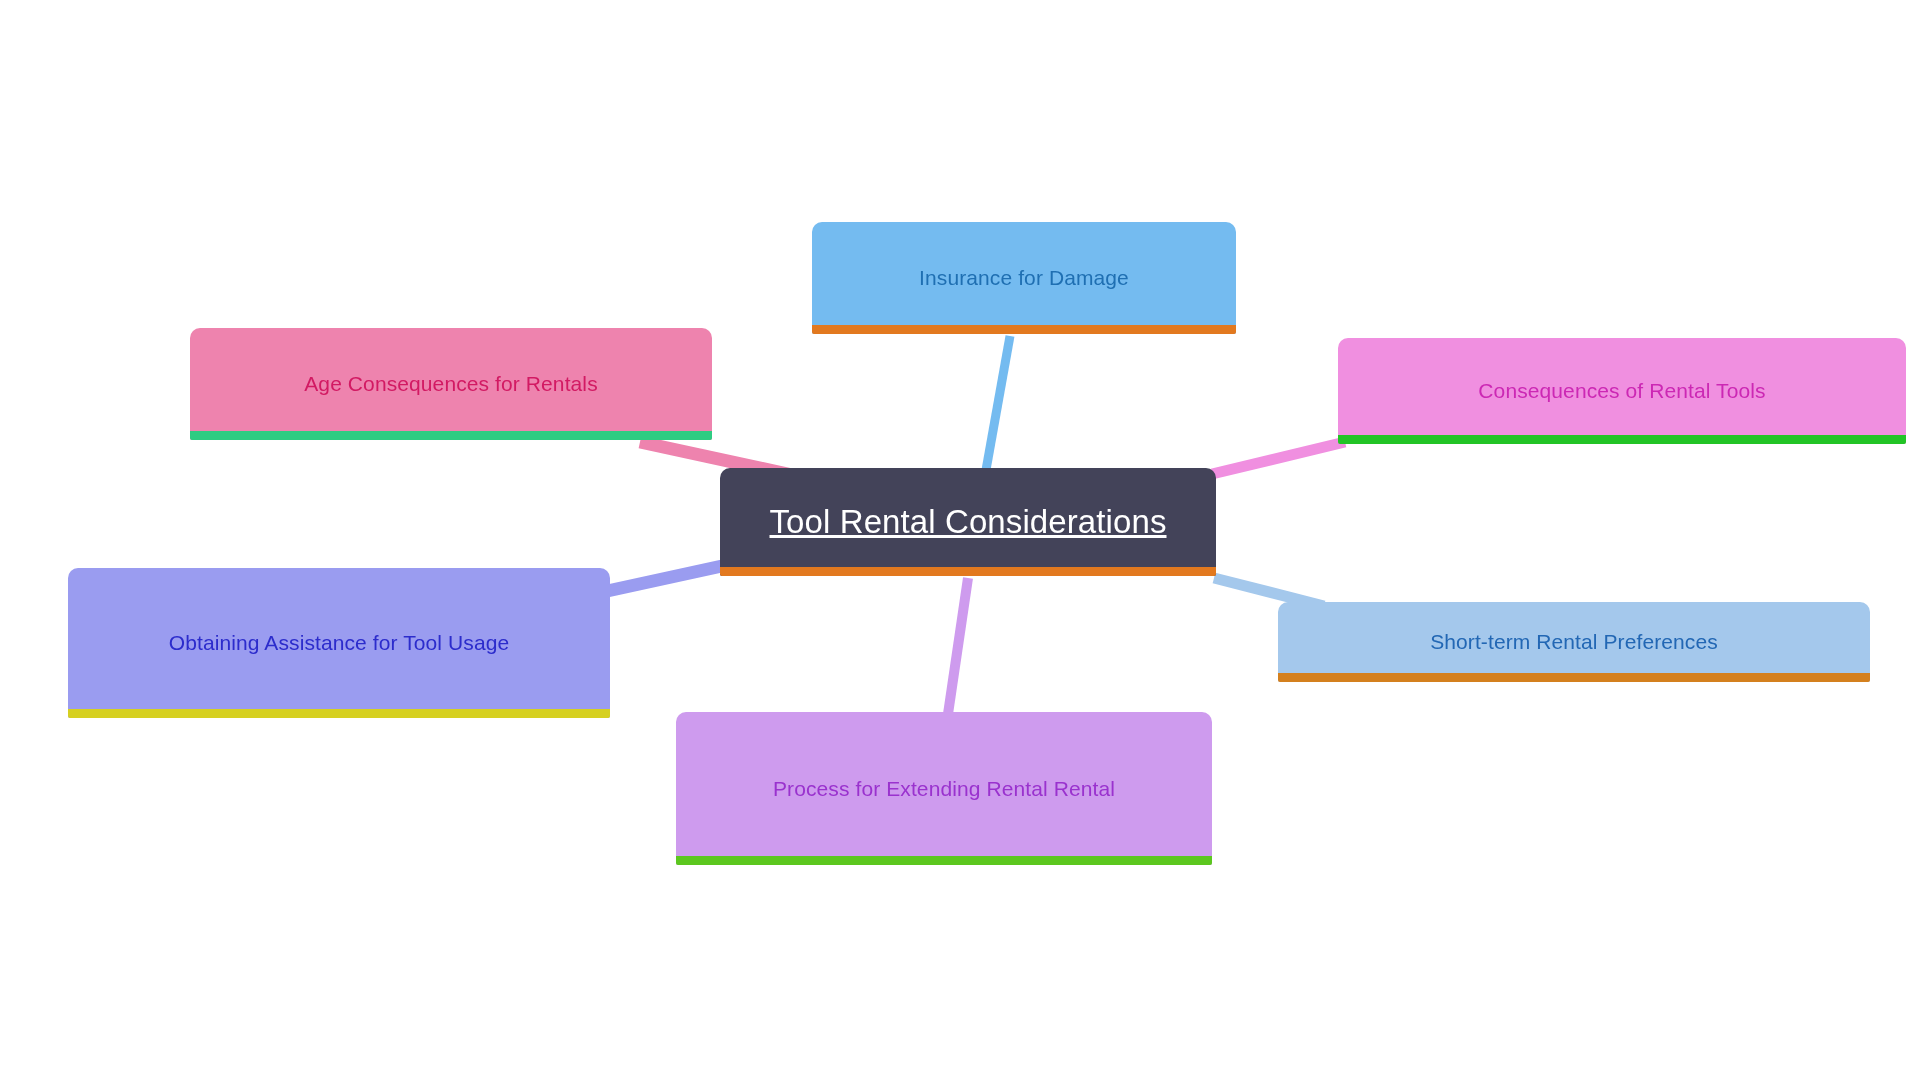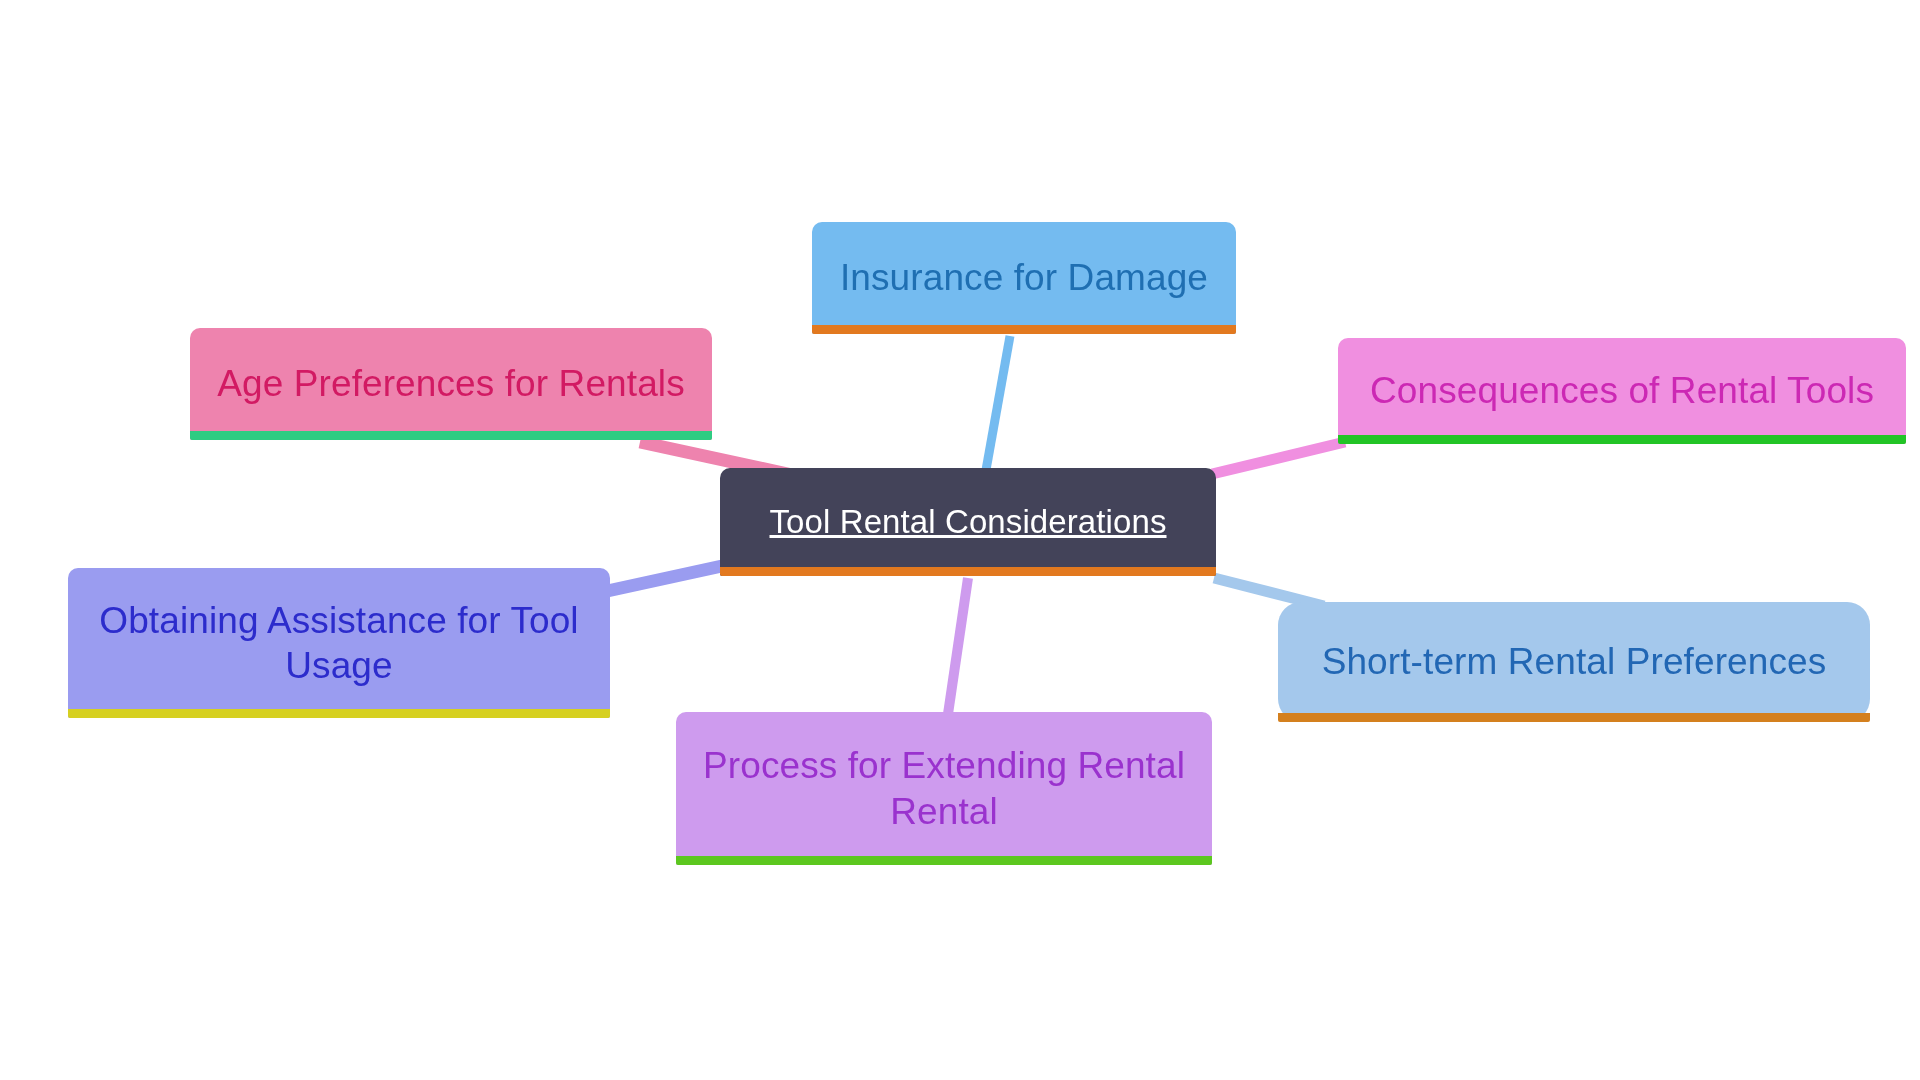--- a/index.html
+++ b/index.html
@@ -43,21 +43,21 @@
   .node .node-label {
     display: block;
     width: 100%;
   }
   .node-central {
     font-size: 33px;
     font-weight: 400;
     text-decoration: underline;
   }
   .node-branch {
-    font-size: 37px;
+    font-size: 21px;
     font-weight: 400;
   }
   .node-underline {
     position: absolute;
     left: 0;
     bottom: 0;
     width: 100%;
     height: 9px;
     border-radius: 0 0 2px 2px;
   }
@@ -80,37 +80,37 @@
     <span class="node-label">Tool Rental Considerations</span>
     <span class="node-underline" style="background: rgb(226, 121, 31);"></span>
   </div>
 
   <div class="node node-branch" style="left: 812px; top: 222px; width: 424px; height: 112px; background: rgb(116, 187, 240); color: rgb(31, 111, 178);">
     <span class="node-label">Insurance for Damage</span>
     <span class="node-underline" style="background: rgb(226, 121, 31);"></span>
   </div>
 
   <div class="node node-branch" style="left: 190px; top: 328px; width: 522px; height: 112px; background: rgb(238, 131, 174); color: rgb(210, 26, 99);">
-    <span class="node-label">Age Preferences for Rentals</span>
+    <span class="node-label">Age Consequences for Rentals</span>
     <span class="node-underline" style="background: rgb(46, 204, 130);"></span>
   </div>
 
   <div class="node node-branch" style="left: 1338px; top: 338px; width: 568px; height: 106px; background: rgb(240, 143, 224); color: rgb(204, 40, 180);">
     <span class="node-label">Consequences of Rental Tools</span>
     <span class="node-underline" style="background: rgb(34, 196, 38);"></span>
   </div>
 
   <div class="node node-branch" style="left: 28px; top: 568px; width: 542px; height: 150px; background: rgb(154, 156, 240); color: rgb(44, 44, 204); margin-left: 40px;">
     <span class="node-label">Obtaining Assistance for Tool Usage</span>
     <span class="node-underline" style="background: rgb(214, 208, 32);"></span>
   </div>
 
   <div class="node node-branch" style="left: 676px; top: 712px; width: 536px; height: 153px; background: rgb(206, 155, 238); color: rgb(154, 50, 206);">
     <span class="node-label">Process for Extending Rental Rental</span>
     <span class="node-underline" style="background: rgb(92, 199, 31);"></span>
   </div>
 
-  <div class="node node-branch" style="left: 1278px; top: 602px; width: 592px; height: 120px; background: rgb(164, 200, 236); color: rgb(34, 103, 180); border-radius: 23px;">
+  <div class="node node-branch" style="left: 1278px; top: 602px; width: 592px; height: 80px; background: rgb(164, 200, 236); color: rgb(34, 103, 180);">
     <span class="node-label">Short-term Rental Preferences</span>
     <span class="node-underline" style="background: rgb(212, 128, 30);"></span>
   </div>
 
 </div>
 
 </body></html>

